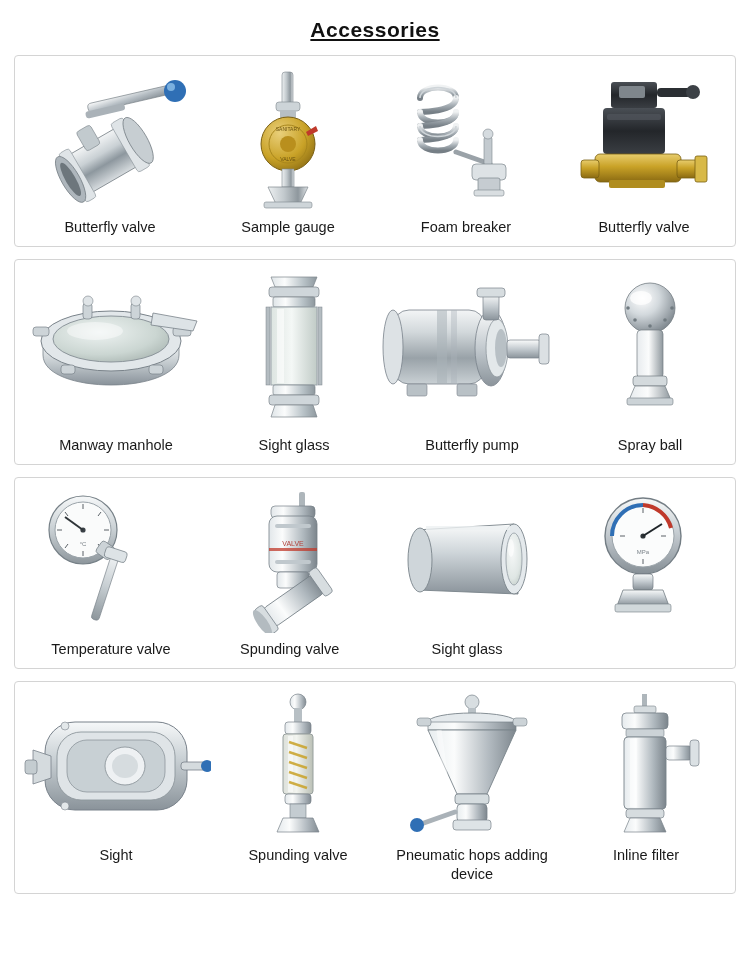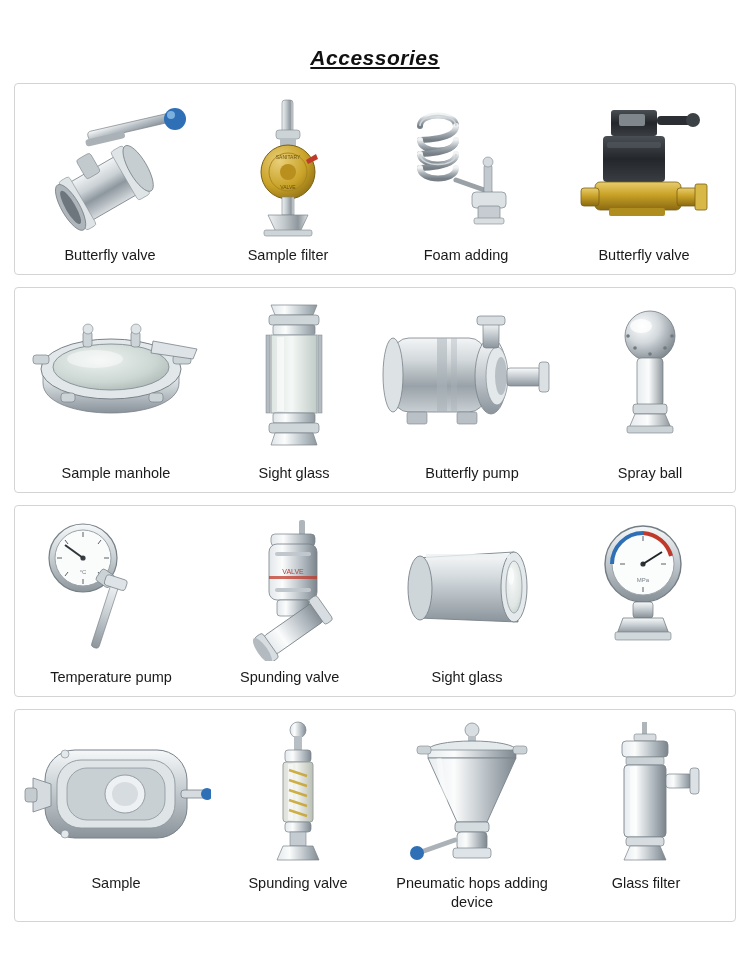--- a/index.html
+++ b/index.html
@@ -12,27 +12,25 @@
   .page {
     width: 750px; height: 960px;
     position: relative;
     background: #ffffff;
     padding: 0 14px;
   }
   .title {
     text-align: center;
     font-size: 21px;
     font-weight: bold;
-    font-style: italic;
     color: #111111;
     text-decoration: underline;
     letter-spacing: 0.5px;
     padding-top: 18px;
     padding-bottom: 13px;
-    margin-top: 28px;
   }
   .row {
     border: 1px solid #d4d4d4;
     border-radius: 4px;
     background: #ffffff;
     margin-bottom: 12px;
     padding: 8px 2px 6px 6px;
     display: flex;
     flex-direction: row;
     align-items: stretch;
@@ -138,21 +136,21 @@
           <text x="60" y="65" font-size="5" fill="#6b5210" text-anchor="middle" font-family="Liberation Sans, sans-serif">SANITARY</text>
           <text x="60" y="95" font-size="5" fill="#6b5210" text-anchor="middle" font-family="Liberation Sans, sans-serif">VALVE</text>
 
           <path d="M78 66 l10 -6 l2 5 l-10 5 z" fill="#c0392b"></path>
 
           <rect x="54" y="103" width="12" height="18" fill="url(#stl2)" stroke="#7e878d" stroke-width="0.6"></rect>
           <path d="M40 121 L80 121 L72 138 L48 138 Z" fill="url(#stl2)" stroke="#7e878d" stroke-width="0.7"></path>
           <rect x="36" y="136" width="48" height="6" rx="2" fill="#ced5d9" stroke="#7e878d" stroke-width="0.6"></rect>
         </svg>
       </div>
-      <div class="caption">Sample filter</div>
+      <div class="caption">Sample gauge</div>
     </div>
 
     <div class="cell">
       <div class="art">
         <svg width="160" height="140" viewBox="0 0 160 140">
           <defs>
             <linearGradient id="coil1" x1="0" y1="0" x2="0" y2="1">
               <stop offset="0%" stop-color="#f0f2f3"></stop>
               <stop offset="50%" stop-color="#a9b1b7"></stop>
               <stop offset="100%" stop-color="#767f86"></stop>
@@ -174,21 +172,21 @@
           </g>
 
           <path d="M70 84 L104 96" stroke="#9aa2a8" stroke-width="5" stroke-linecap="round"></path>
           <rect x="98" y="68" width="8" height="30" rx="3" fill="#c3cacf" stroke="#7d868d" stroke-width="0.6"></rect>
           <circle cx="102" cy="66" r="5" fill="#d5dbdf" stroke="#7d868d" stroke-width="0.6"></circle>
           <rect x="86" y="96" width="34" height="16" rx="4" fill="#dde2e5" stroke="#7d868d" stroke-width="0.7"></rect>
           <rect x="92" y="110" width="22" height="14" rx="2" fill="#c6ccd1" stroke="#7d868d" stroke-width="0.7"></rect>
           <rect x="88" y="122" width="30" height="6" rx="2" fill="#d9dee1" stroke="#7d868d" stroke-width="0.6"></rect>
         </svg>
       </div>
-      <div class="caption">Foam adding</div>
+      <div class="caption">Foam breaker</div>
     </div>
 
     <div class="cell">
       <div class="art">
         <svg width="170" height="140" viewBox="0 0 170 140">
           <defs>
             <linearGradient id="brass3" x1="0" y1="0" x2="0" y2="1">
               <stop offset="0%" stop-color="#e8cd6e"></stop>
               <stop offset="45%" stop-color="#c9a227"></stop>
               <stop offset="100%" stop-color="#8a6a12"></stop>
@@ -251,21 +249,21 @@
             <rect x="110" y="34" width="9" height="16" rx="3"></rect>
             <rect x="40" y="96" width="14" height="9" rx="3"></rect>
             <rect x="128" y="96" width="14" height="9" rx="3"></rect>
           </g>
           <circle cx="67" cy="32" r="5" fill="#dfe4e7" stroke="#7a838a" stroke-width="0.6"></circle>
           <circle cx="115" cy="32" r="5" fill="#dfe4e7" stroke="#7a838a" stroke-width="0.6"></circle>
 
           <path d="M132 44 L176 52 L172 62 L130 56 Z" fill="#dde3e6" stroke="#7a838a" stroke-width="0.8"></path>
         </svg>
       </div>
-      <div class="caption">Sample manhole</div>
+      <div class="caption">Manway manhole</div>
     </div>
 
     <div class="cell">
       <div class="art">
         <svg width="110" height="160" viewBox="0 0 110 160">
           <defs>
             <linearGradient id="sg1" x1="0" y1="0" x2="1" y2="0">
               <stop offset="0%" stop-color="#dfe5e8"></stop>
               <stop offset="30%" stop-color="#fbfcfc"></stop>
               <stop offset="70%" stop-color="#b9c3c8"></stop>
@@ -398,21 +396,21 @@
           <line x1="62" y1="42" x2="44" y2="29" stroke="#2f3539" stroke-width="2"></line>
           <text x="62" y="58" font-size="6" text-anchor="middle" fill="#777f85" font-family="Liberation Sans, sans-serif">°C</text>
 
           <rect x="82" y="52" width="16" height="14" rx="3" transform="rotate(35 82 52)" fill="#ccd3d7" stroke="#768087" stroke-width="0.7"></rect>
 
           <rect x="92" y="62" width="8" height="72" rx="3" transform="rotate(18 92 62)" fill="url(#tg1)" stroke="#768087" stroke-width="0.6"></rect>
 
           <rect x="86" y="58" width="22" height="11" rx="3" transform="rotate(18 86 58)" fill="#dde3e6" stroke="#768087" stroke-width="0.7"></rect>
         </svg>
       </div>
-      <div class="caption">Temperature pump</div>
+      <div class="caption">Temperature valve</div>
     </div>
 
     <div class="cell">
       <div class="art">
         <svg width="130" height="145" viewBox="0 0 130 145">
           <defs>
             <linearGradient id="pv1" x1="0" y1="0" x2="1" y2="0">
               <stop offset="0%" stop-color="#e2e7ea"></stop>
               <stop offset="28%" stop-color="#fbfcfc"></stop>
               <stop offset="72%" stop-color="#aeb7bd"></stop>
@@ -523,21 +521,21 @@
           <path d="M12 60 L30 66 L30 88 L12 94 Z" fill="#d5dbde" stroke="#78818a" stroke-width="0.8"></path>
           <rect x="4" y="70" width="12" height="14" rx="3" fill="#c4ccd0" stroke="#78818a" stroke-width="0.7"></rect>
 
           <rect x="160" y="72" width="26" height="8" rx="3" fill="#d5dbde" stroke="#78818a" stroke-width="0.8"></rect>
           <circle cx="186" cy="76" r="6" fill="#2f6fb5"></circle>
 
           <circle cx="44" cy="36" r="4" fill="#e3e8ea" stroke="#78818a" stroke-width="0.6"></circle>
           <circle cx="44" cy="116" r="4" fill="#e3e8ea" stroke="#78818a" stroke-width="0.6"></circle>
         </svg>
       </div>
-      <div class="caption">Sample</div>
+      <div class="caption">Sight</div>
     </div>
 
     <div class="cell">
       <div class="art">
         <svg width="110" height="150" viewBox="0 0 110 150">
           <defs>
             <linearGradient id="sp1" x1="0" y1="0" x2="1" y2="0">
               <stop offset="0%" stop-color="#e4e9ec"></stop>
               <stop offset="30%" stop-color="#fbfcfc"></stop>
               <stop offset="70%" stop-color="#b4bcc2"></stop>
@@ -628,18 +626,18 @@
           <rect x="38" y="47" width="42" height="72" rx="4" fill="url(#if1)" stroke="#79838a" stroke-width="0.9"></rect>
           <rect x="44" y="49" width="7" height="68" fill="#ffffff" opacity="0.5"></rect>
 
           <rect x="80" y="56" width="26" height="14" rx="3" fill="url(#if1)" stroke="#79838a" stroke-width="0.7"></rect>
           <rect x="104" y="50" width="9" height="26" rx="3" fill="#dbe1e4" stroke="#79838a" stroke-width="0.7"></rect>
 
           <rect x="40" y="119" width="38" height="9" rx="3" fill="#d6dcdf" stroke="#79838a" stroke-width="0.7"></rect>
           <path d="M44 128 L74 128 L80 142 L38 142 Z" fill="url(#if1)" stroke="#79838a" stroke-width="0.7"></path>
         </svg>
       </div>
-      <div class="caption">Glass filter</div>
+      <div class="caption">Inline filter</div>
     </div>
 
   </div>
 
 </div>
 
 </body></html>

